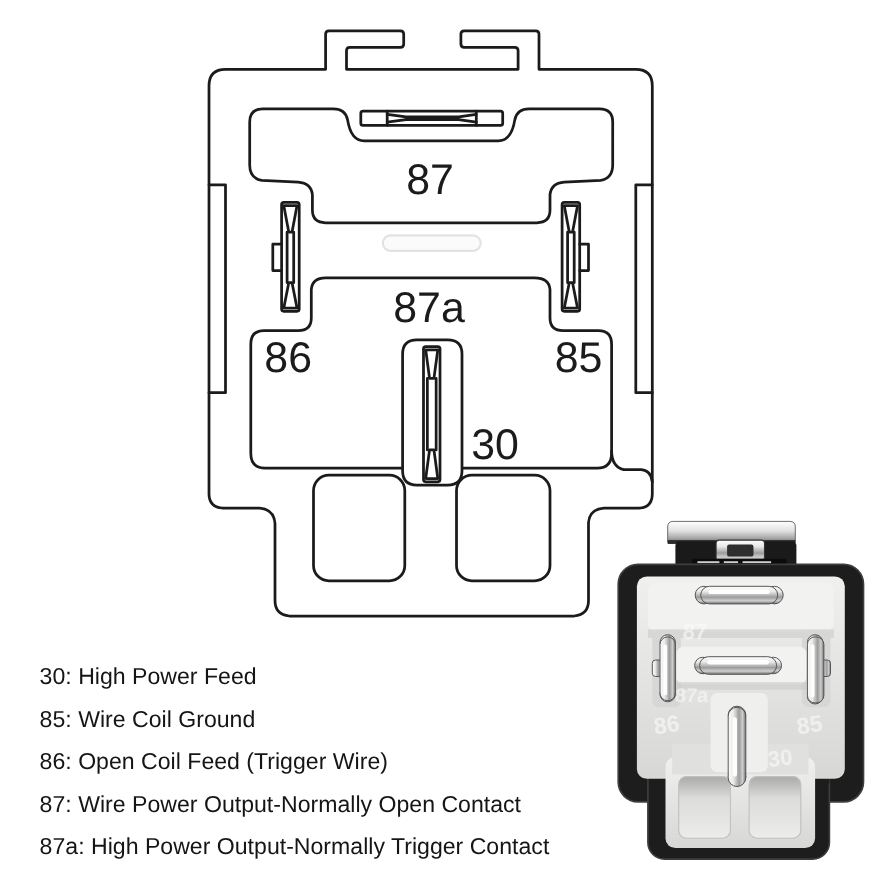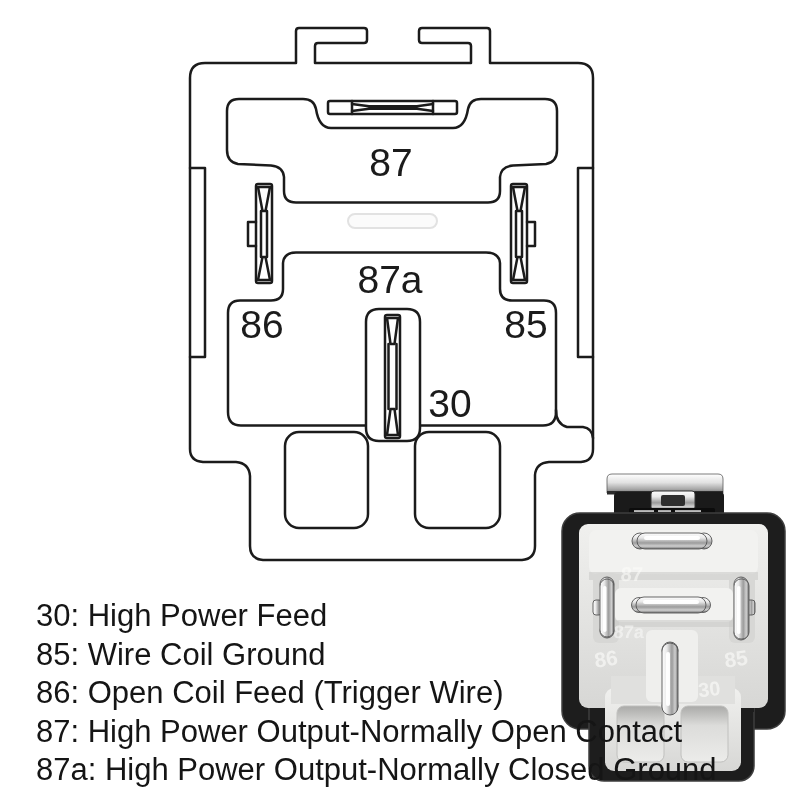--- a/index.html
+++ b/index.html
@@ -9,21 +9,21 @@
     height: 800px;
     background: #ffffff;
     overflow: hidden;
     font-family: "Liberation Sans", sans-serif;
   }
   .canvas svg { position: absolute; left: 0; top: 0; }
   .legend {
     position: absolute;
     left: 36px;
     top: 597px;
-    font-size: 31px;
+    font-size: 21px;
     line-height: 38.6px;
     color: #151515;
     white-space: nowrap;
   }
   .diagram-label {
     font-family: "Liberation Sans", sans-serif;
     font-size: 39px;
     fill: #1b1b1b;
     text-anchor: middle;
   }
@@ -238,17 +238,17 @@
           <rect x="666" y="652" width="4" height="54" rx="2" fill="#ffffff" stroke="none" opacity="0.95"></rect>
         </g>
       </g>
     </g>
   </svg>
 
   <div class="legend">
     <div>30: High Power Feed</div>
     <div>85: Wire Coil Ground</div>
     <div>86: Open Coil Feed (Trigger Wire)</div>
-    <div>87: High Power Output-Normally Open Contact</div>
-    <div>87a: High Power Output-Normally Closed Ground</div>
+    <div>87: Wire Power Output-Normally Open Contact</div>
+    <div>87a: High Power Output-Normally Trigger Contact</div>
   </div>
 
 </div>
 
 </body></html>

